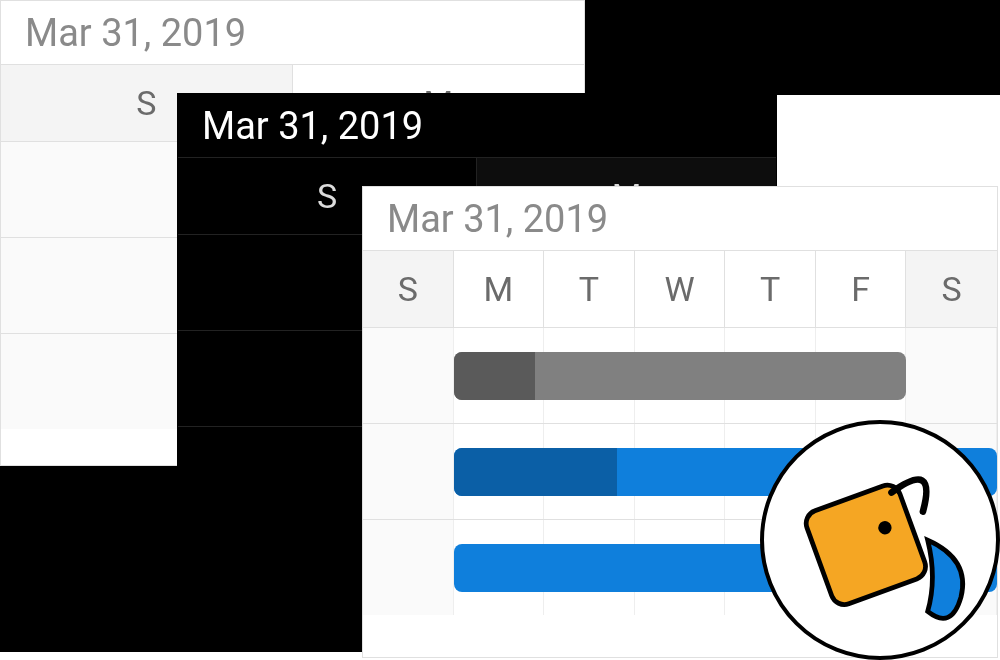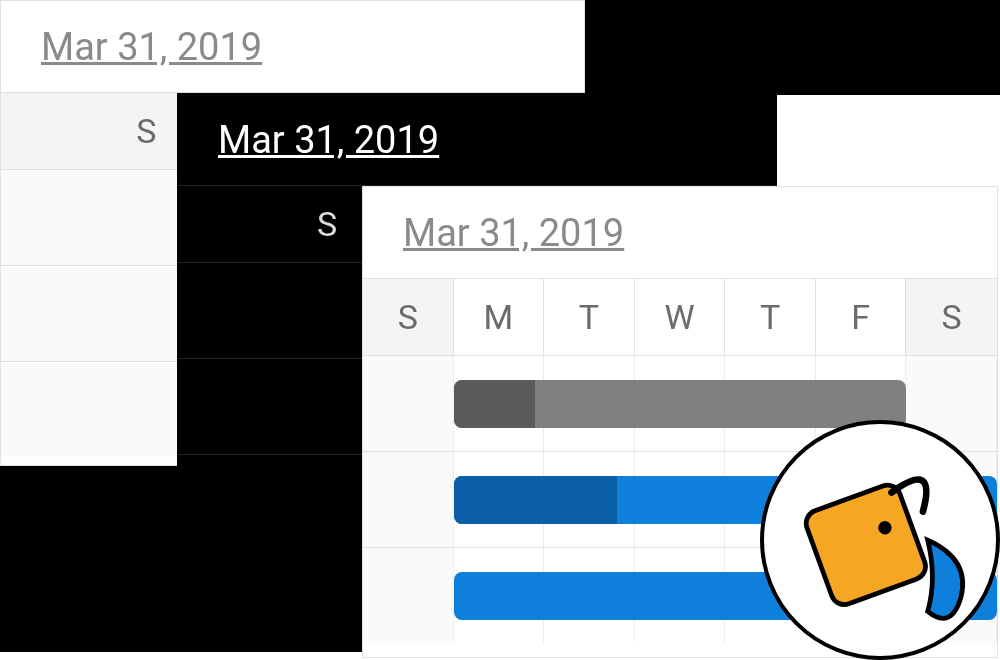--- a/index.html
+++ b/index.html
@@ -9,29 +9,28 @@
 
     
     .gantt {
       position: absolute;
       border: 1px solid #e0e0e0;
       background: #fff;
     }
     .gantt.dark { background: #000; border-color: #000; }
 
     .gantt .title {
-      height: 92px;
+      height: 64px;
       display: flex;
       align-items: center;
-      padding: 0 40px;
+      padding: 0 24px;
       font-size: 38px;
       color: #8a8a8a;
       background: #fff;
       border-bottom: 1px solid #e0e0e0;
-      text-decoration: underline;
     }
     .gantt.dark .title { color: #fff; background: #000; border-bottom-color: #222; }
 
     .gantt .days {
       display: grid;
       height: 76px;
     }
     .gantt .day {
       display: flex;
       align-items: center;

